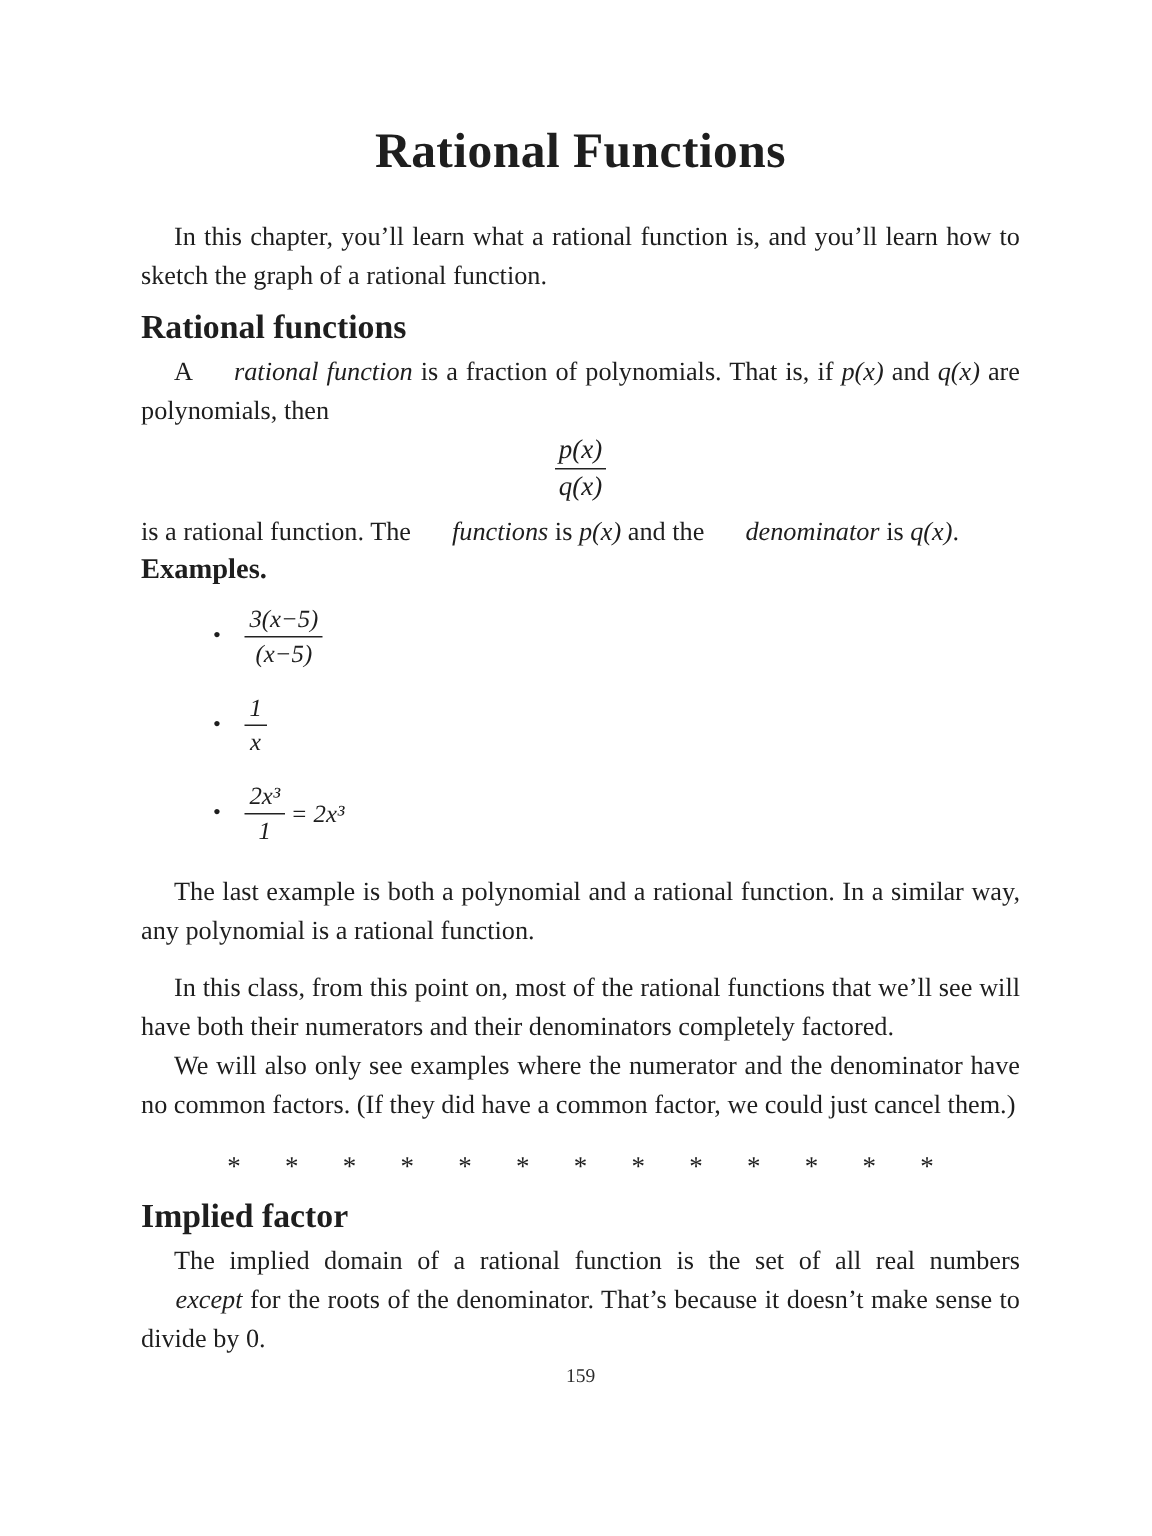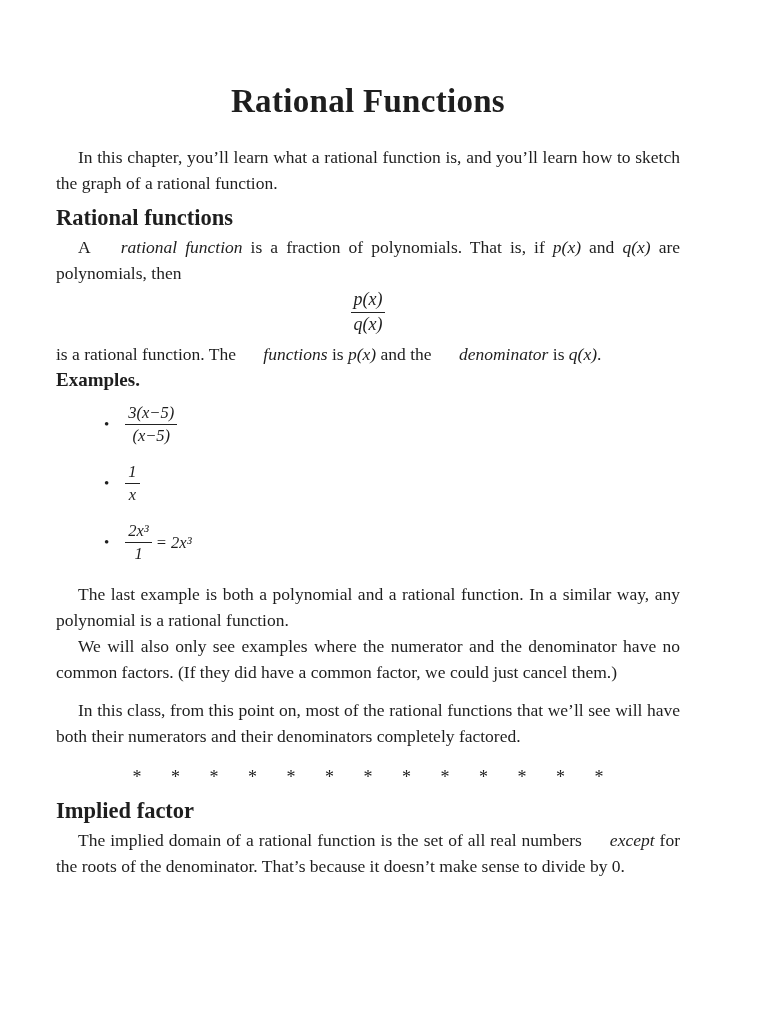--- a/index.html
+++ b/index.html
@@ -6,21 +6,21 @@
   body {
     width: 768px; height: 1024px;
     background: #ffffff;
     font-family: "Liberation Serif", "DejaVu Serif", serif;
     color: #1e1e1e;
     overflow: hidden;
   }
   .page { width: 768px; height: 1024px; box-sizing: border-box; }
   .content {
     box-sizing: border-box;
-    padding: 84px 88px 0 56px;
+    padding: 84px 88px 0 94px;
     font-size: 17.5px;
     line-height: 26px;
     text-align: justify;
   }
   h1.doc-title {
     font-size: 33px;
     line-height: 34px;
     font-weight: bold;
     text-align: center;
     margin: 0 0 26px 0;
@@ -145,24 +145,25 @@
         <span class="frac m">
           <span class="num">2x³</span>
           <span class="den">1</span>
         </span>
         <span class="example-suffix m">= 2x³</span>
       </div>
     </div>
 
     <p class="indent">The last example is both a polynomial and a rational function. In a similar way, any polynomial is a rational function.</p>
 
+    <p class="indent spacer-para">In this class, from this point on, most of the rational functions that we’ll see will have both their numerators and their denominators completely factored.</p>
     <p class="indent">We will also only see examples where the numerator and the denominator have no common factors. (If they did have a common factor, we could just cancel them.)</p>
-    <p class="indent spacer-para">In this class, from this point on, most of the rational functions that we’ll see will have both their numerators and their denominators completely factored.</p>
 
     <div class="stars-divider">* * * * * * * * * * * * *</div>
 
     <h2 class="section-heading implied-heading">Implied factor</h2>
 
     <p class="indent"><span>The implied domain of a rational function is the set of all real numbers </span><span class="it">except</span><span> for the roots of the denominator. That’s because it doesn’t make sense to divide by 0.</span></p>
 
+    <div class="page-number">159</div>
 
   </div>
 </div>
 
 </body></html>

